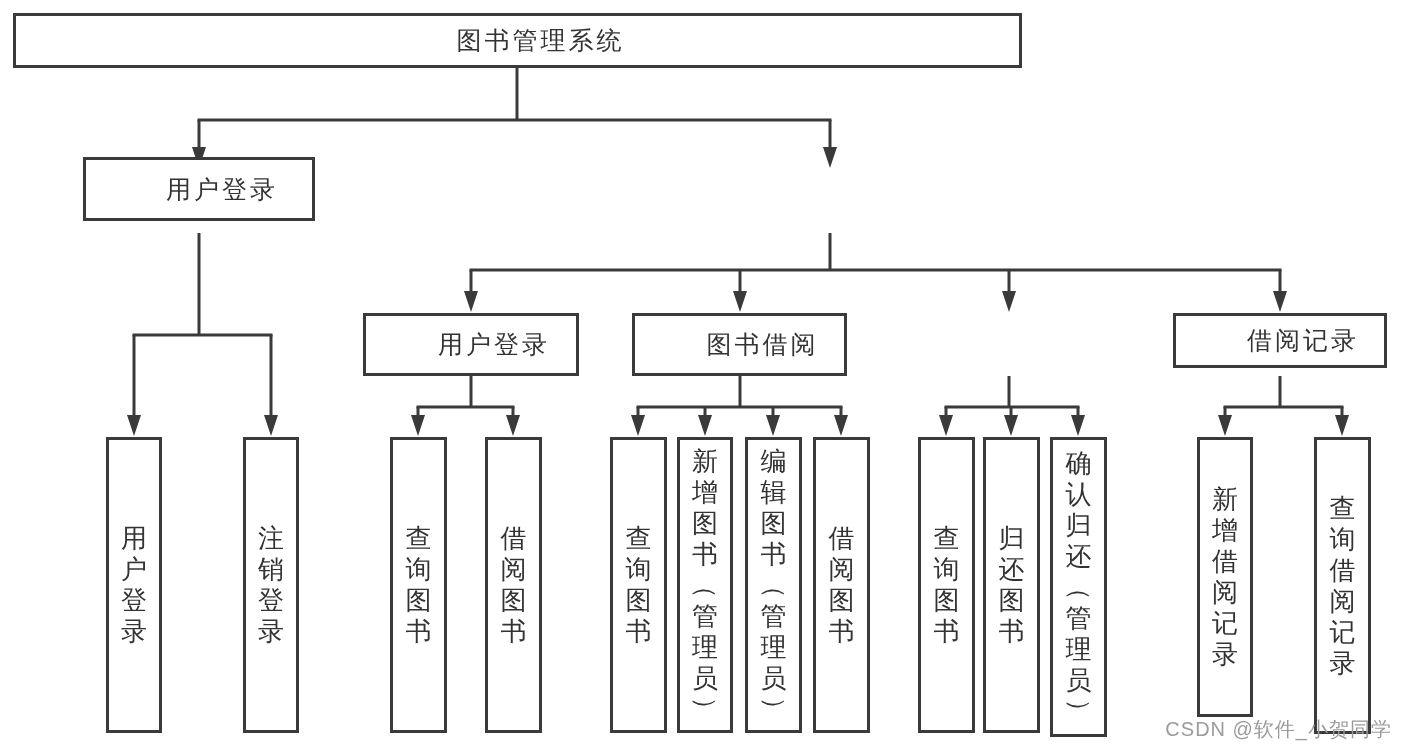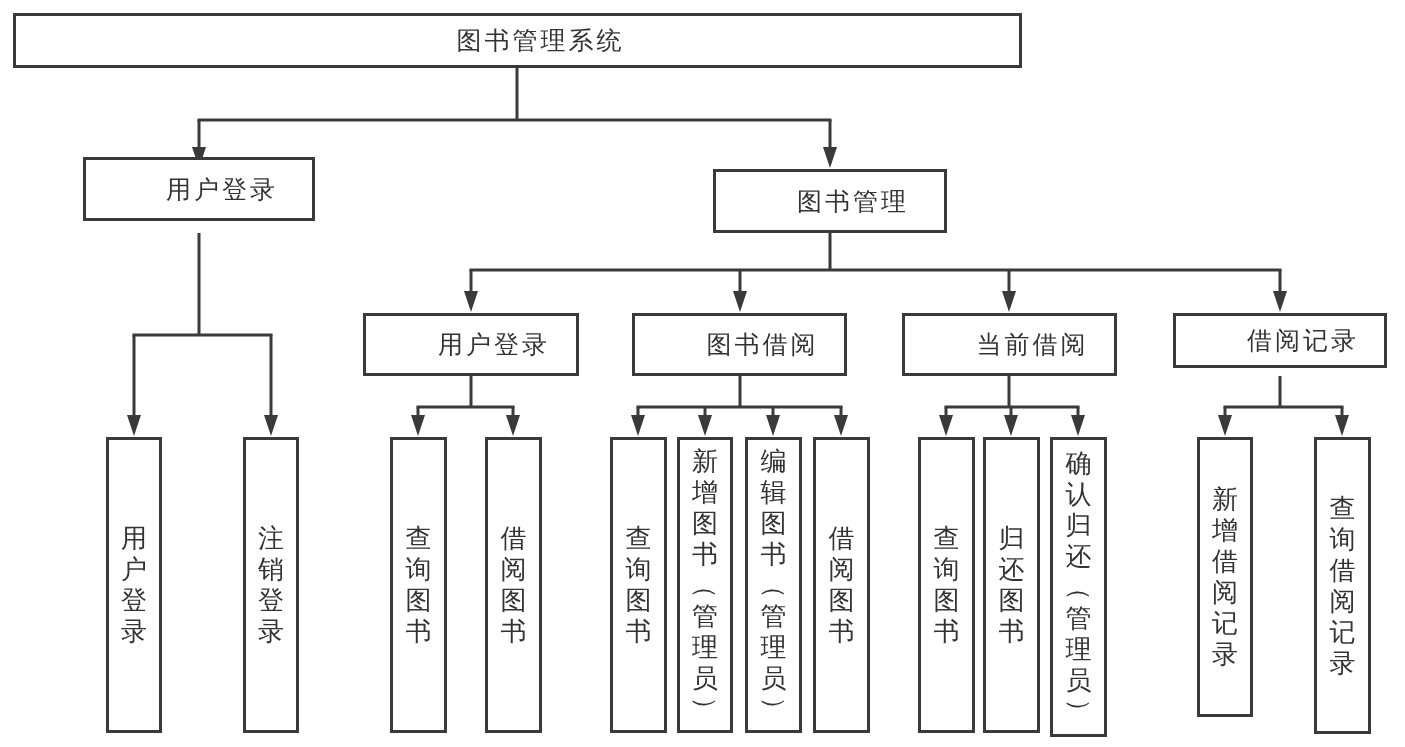--- a/index.html
+++ b/index.html
@@ -115,25 +115,23 @@
       <line x1="1223.5" y1="407" x2="1343.5" y2="407" stroke="#3a3a3a" stroke-width="3"></line>
       <line x1="1225" y1="407" x2="1225" y2="421" stroke="#3a3a3a" stroke-width="3"></line>
       <polygon points="1218,415 1232,415 1225,436" fill="#3a3a3a"></polygon>
       <line x1="1342" y1="407" x2="1342" y2="421" stroke="#3a3a3a" stroke-width="3"></line>
       <polygon points="1335,415 1349,415 1342,436" fill="#3a3a3a"></polygon>
     </svg>
 
   <div class="node hnode" style="left:13px;top:13px;width:1009px;height:55px">图书管理系统</div>
 
   <div class="node hnode" style="left:83px;top:157px;width:232px;height:64px">用户登录</div>
-  <div class="node hnode" style="left:713px;top:169px;width:234px;height:64px">图书管理</div>
 
   <div class="node hnode" style="left:363px;top:313px;width:216px;height:63px">用户登录</div>
   <div class="node hnode" style="left:632px;top:313px;width:215px;height:63px">图书借阅</div>
-  <div class="node hnode" style="left:902px;top:313px;width:215px;height:63px">当前借阅</div>
   <div class="node hnode" style="left:1173px;top:313px;width:214px;height:55px">借阅记录</div>
 
   <div class="node leaf" style="left:106px;top:437px;width:56px;height:296px">
     <span class="vtext">
         <span>用</span>
         <span>户</span>
         <span>登</span>
         <span>录</span>
       </span>
   </div>
@@ -250,13 +248,14 @@
     <span class="vtext">
         <span>查</span>
         <span>询</span>
         <span>借</span>
         <span>阅</span>
         <span>记</span>
         <span>录</span>
       </span>
   </div>
 
+  <div class="watermark">CSDN @软件_小贺同学</div>
 </div>
 
 </body></html>

